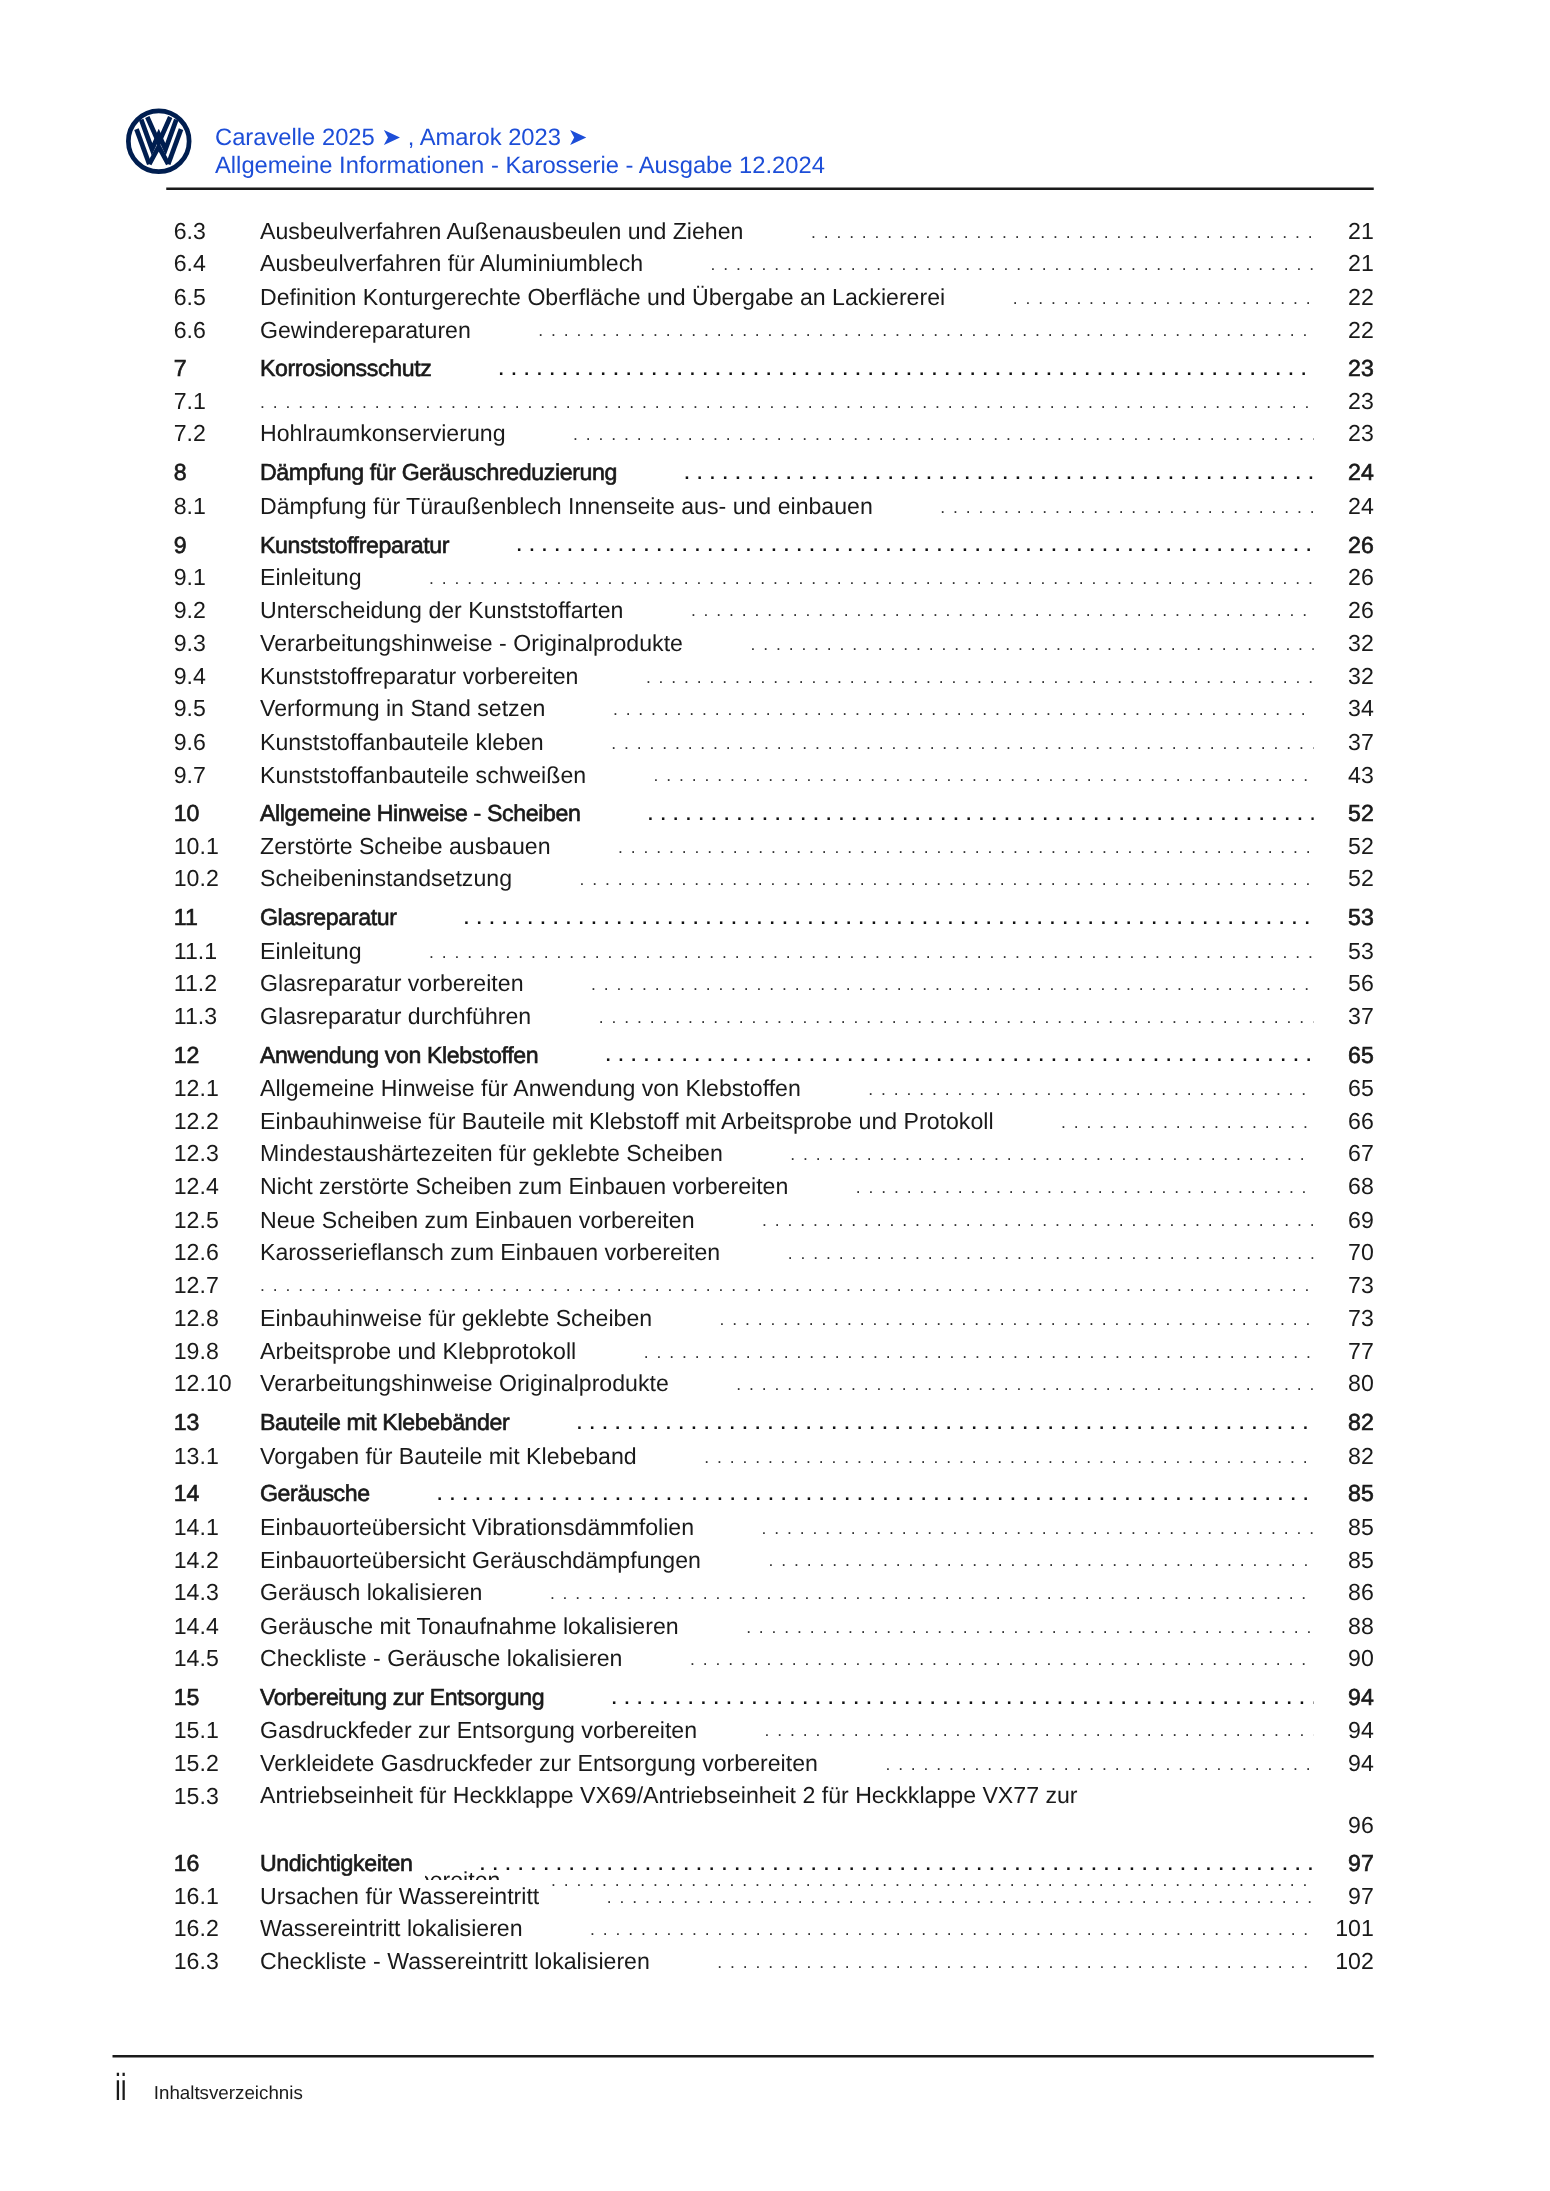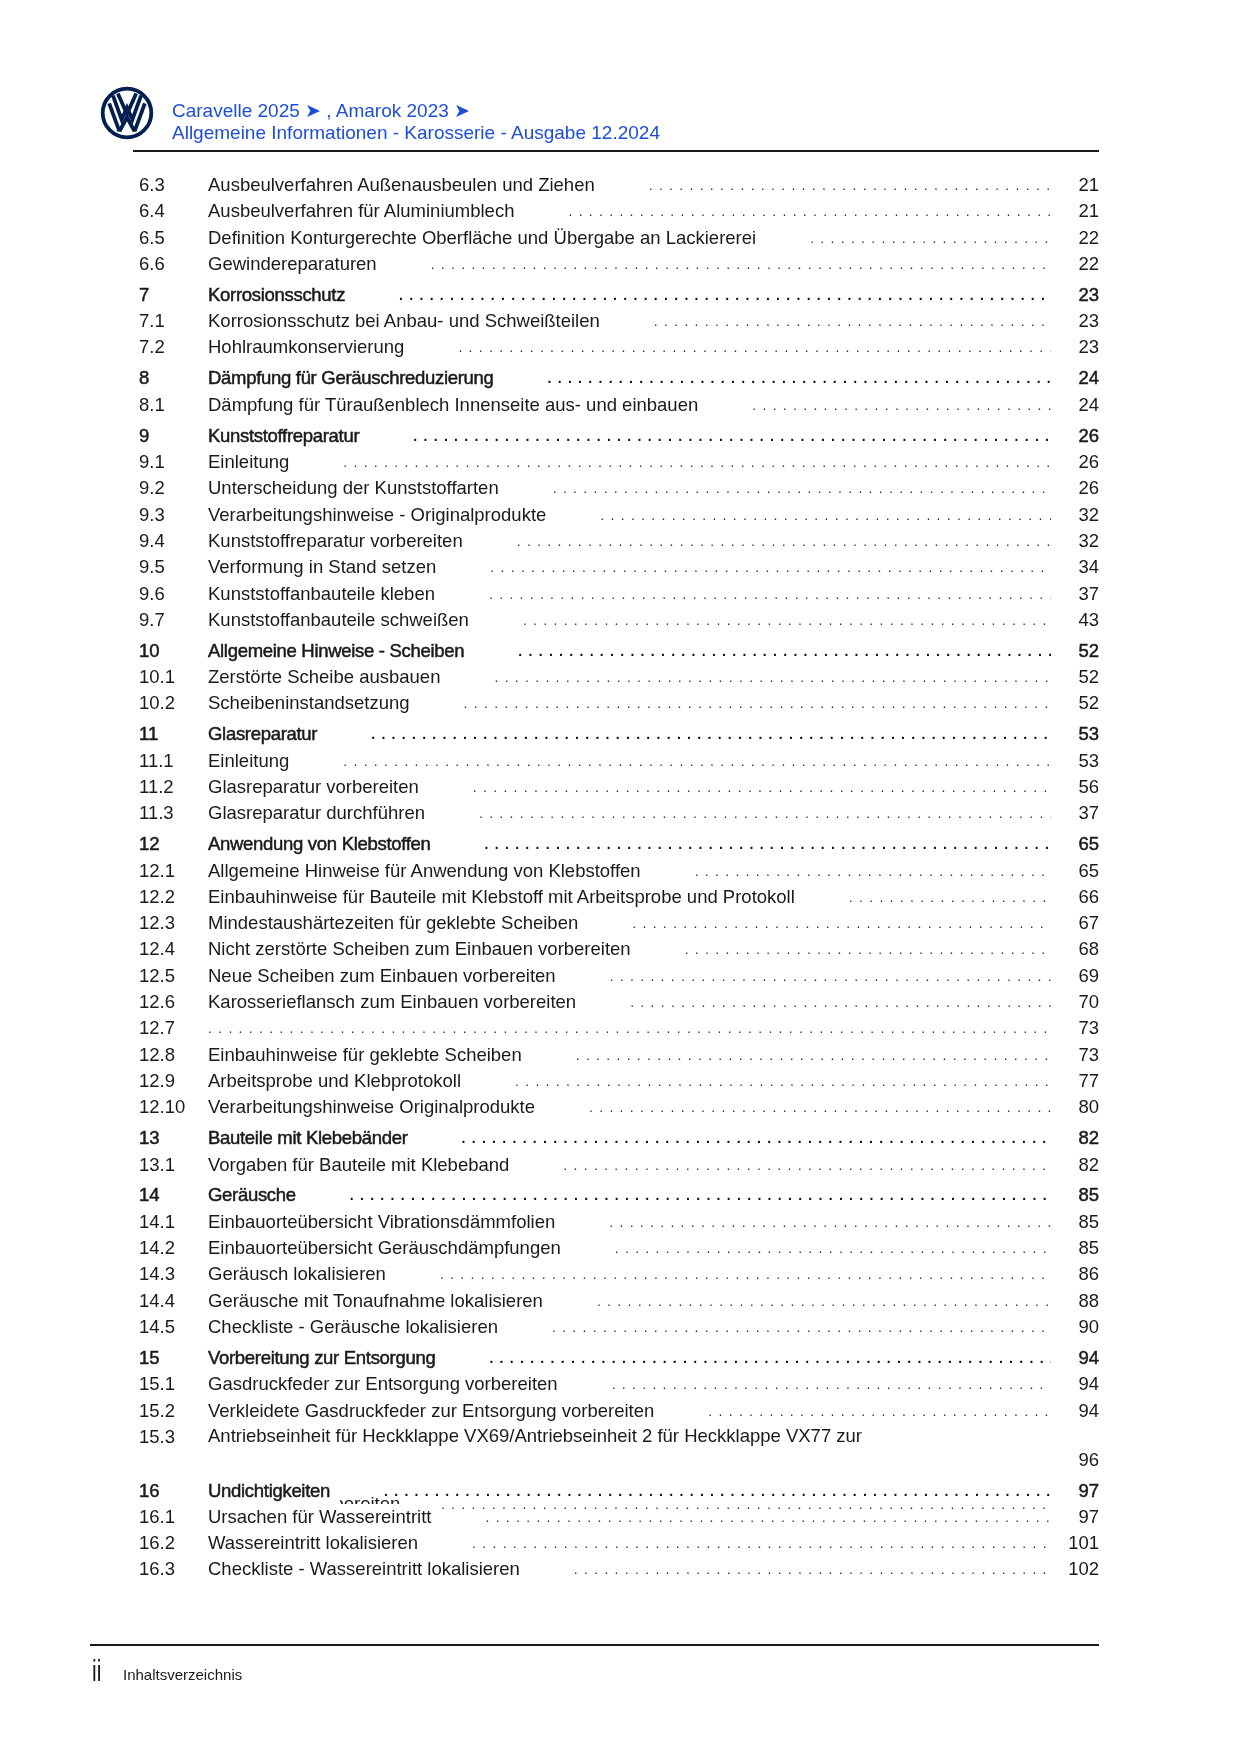--- a/index.html
+++ b/index.html
@@ -84,21 +84,20 @@
       <span class="num">7</span>
       <div class="line">
         <span class="title">Korrosionsschutz</span>
         <span class="dots">........................................................................................................................................................................................................</span>
       </div>
       <span class="page">23</span>
     </div>
     <div class="row">
       <span class="num">7.1</span>
       <div class="line">
-        <span class="title">Korrosionsschutz bei Anbau- und Schweißteilen</span>
         <span class="dots">........................................................................................................................................................................................................</span>
       </div>
       <span class="page">23</span>
     </div>
     <div class="row">
       <span class="num">7.2</span>
       <div class="line">
         <span class="title">Hohlraumkonservierung</span>
         <span class="dots">........................................................................................................................................................................................................</span>
       </div>
@@ -305,21 +304,21 @@
     </div>
     <div class="row">
       <span class="num">12.8</span>
       <div class="line">
         <span class="title">Einbauhinweise für geklebte Scheiben</span>
         <span class="dots">........................................................................................................................................................................................................</span>
       </div>
       <span class="page">73</span>
     </div>
     <div class="row">
-      <span class="num">12.9</span>
+      <span class="num">19.8</span>
       <div class="line">
         <span class="title">Arbeitsprobe und Klebprotokoll</span>
         <span class="dots">........................................................................................................................................................................................................</span>
       </div>
       <span class="page">77</span>
     </div>
     <div class="row">
       <span class="num">12.10</span>
       <div class="line">
         <span class="title">Verarbeitungshinweise Originalprodukte</span>

